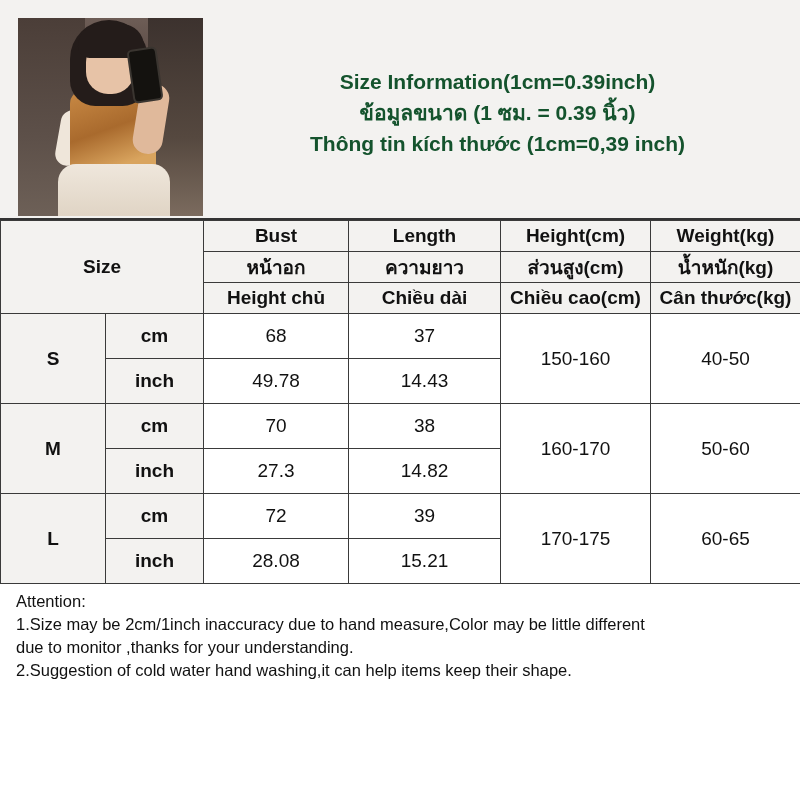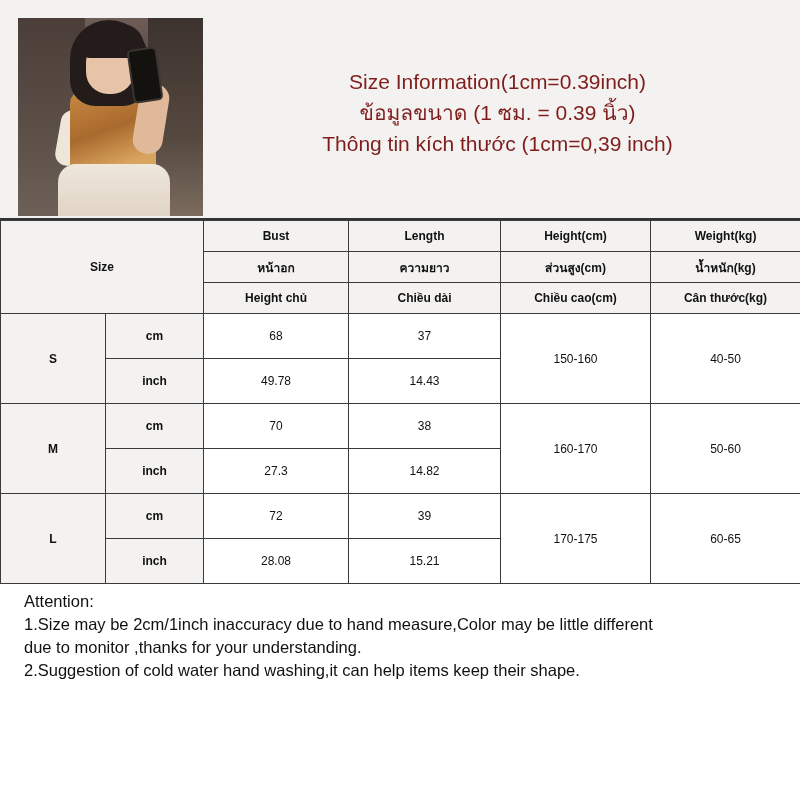--- a/index.html
+++ b/index.html
@@ -85,36 +85,36 @@
   .header-titles {
     flex: 1;
     display: flex;
     flex-direction: column;
     align-items: center;
     justify-content: center;
     padding-right: 8px;
     padding-top: 6px;
   }
   .header-titles .line {
-    font-weight: normal;
+    font-weight: bold;
     font-size: 21px;
     line-height: 31px;
-    color: #7f1d1d;
+    color: #14532d;
     white-space: nowrap;
   }
   
   table.size-table {
     border-collapse: collapse;
     width: 800px;
     table-layout: fixed;
   }
   table.size-table td, table.size-table th {
     border: 1px solid #3a3a3a;
     text-align: center;
-    font-size: 12px;
+    font-size: 19px;
     color: #111;
     background: #ffffff;
     padding: 0;
   }
   .col-size  { width: 105px; }
   .col-unit  { width: 98px; }
   .col-bust  { width: 145px; }
   .col-len   { width: 152px; }
   .col-hgt   { width: 150px; }
   .col-wgt   { width: 150px; }
@@ -140,21 +140,21 @@
     background: #f3f2f0 !important;
     font-weight: bold;
     font-size: 16px;
     height: 44px;
   }
   .val-cell { height: 44px; font-size: 17px; }
   .span-cell { font-size: 17px; margin-left: 16px; }
 
   
   .attention {
-    padding: 6px 8px 0 24px;
+    padding: 6px 8px 0 16px;
     font-size: 16.5px;
     line-height: 23px;
     color: #111;
   }
   .attention div { white-space: nowrap; }
   .bottom-fill {
     position: absolute;
     left: 0; right: 0; bottom: 0;
     height: 86px;
     background: #ffffff;

